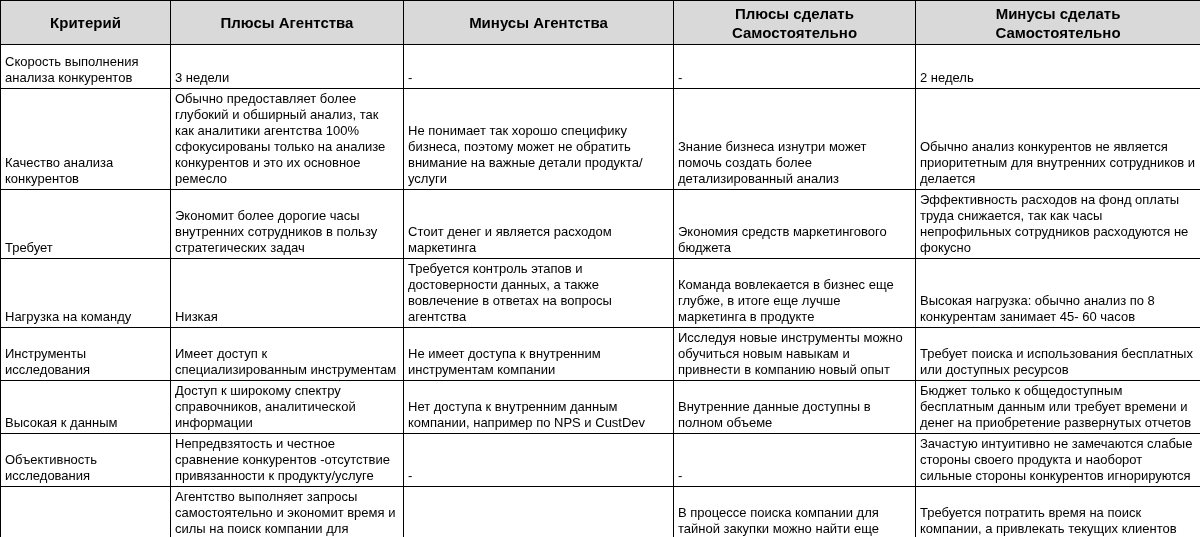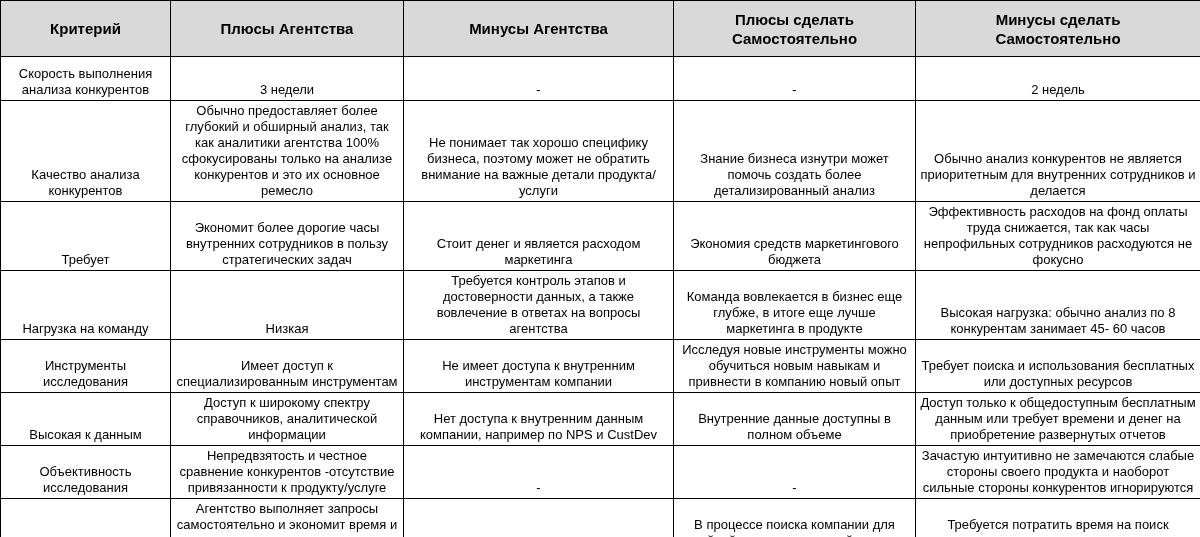--- a/index.html
+++ b/index.html
@@ -31,24 +31,24 @@
     background: #d9d9d9;
     font-weight: bold;
     font-size: 15px;
     line-height: 19px;
     text-align: center;
     vertical-align: middle;
     white-space: pre-line;
   }
   tbody td {
     background: #ffffff;
-    text-align: center;
+    text-align: left;
     vertical-align: bottom;
   }
-  thead tr        { height: 56px; }
+  thead tr        { height: 44px; }
   tbody tr:nth-child(1) { height: 44px; }
   tbody tr:nth-child(2) { height: 97px; }
   tbody tr:nth-child(3) { height: 55px; }
   tbody tr:nth-child(4) { height: 55px; }
   tbody tr:nth-child(5) { height: 50px; }
   tbody tr:nth-child(6) { height: 50px; }
   tbody tr:nth-child(7) { height: 51px; }
   tbody tr:nth-child(8) { height: 46px; }
   tbody tr:nth-child(9) { height: 45px; }
 </style>
@@ -109,21 +109,21 @@
         <td>Имеет доступ к специализированным инструментам</td>
         <td>Не имеет доступа к внутренним инструментам компании</td>
         <td>Исследуя новые инструменты можно обучиться новым навыкам и привнести в компанию новый опыт</td>
         <td>Требует поиска и использования бесплатных или доступных ресурсов</td>
       </tr>
       <tr>
         <td>Высокая к данным</td>
         <td>Доступ к широкому спектру справочников, аналитической информации</td>
         <td>Нет доступа к внутренним данным компании, например по NPS и CustDev</td>
         <td>Внутренние данные доступны в полном объеме</td>
-        <td>Доступ только к общедоступным бесплатным данным или требует времени и денег на приобретение развернутых отчетов</td>
+        <td>Бюджет только к общедоступным бесплатным данным или требует времени и денег на приобретение развернутых отчетов</td>
       </tr>
       <tr>
         <td>Объективность исследования</td>
         <td>Непредвзятость и честное сравнение конкурентов -отсутствие привязанности к продукту/услуге</td>
         <td>-</td>
         <td>-</td>
         <td>Зачастую интуитивно не замечаются слабые стороны своего продукта и наоборот сильные стороны конкурентов игнорируются</td>
       </tr>
       <tr>
         <td>Тайная закупка</td>

